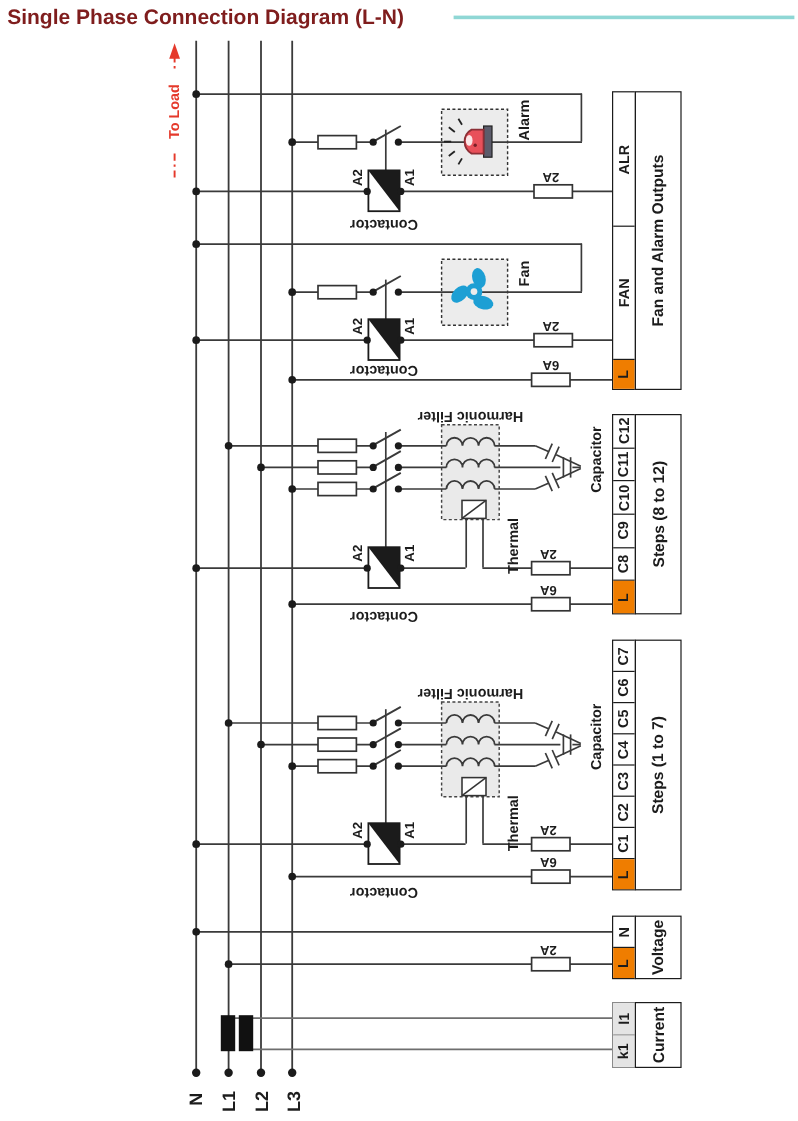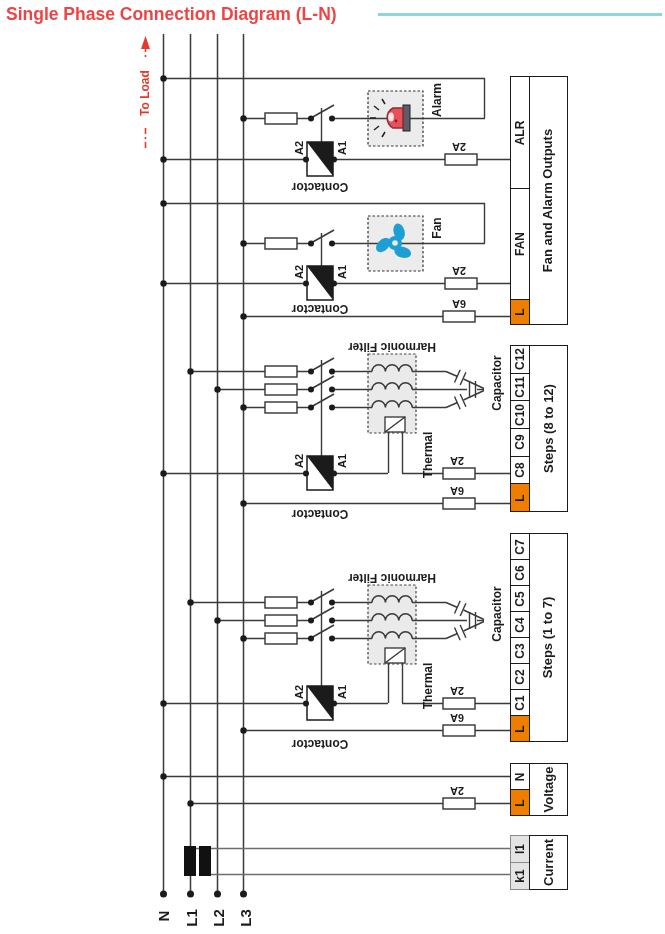--- a/index.html
+++ b/index.html
@@ -1,20 +1,20 @@
 <!DOCTYPE html>
 <html><head>
 <meta charset="utf-8">
 <style>
   html,body{margin:0;padding:0;background:#fff;}
   body{width:665px;height:934px;position:relative;overflow:hidden;
        font-family:"Liberation Sans",sans-serif;}
   #stage{position:absolute;left:0;top:0;width:665px;height:934px;}
   svg{position:absolute;left:0;top:0;}
-  .title{position:absolute;left:6px;top:4px;font-size:17.5px;font-weight:700;color:#ef4444;white-space:nowrap;}
+  .title{position:absolute;left:6px;top:4px;font-size:17.5px;font-weight:700;color:#7f1d1d;white-space:nowrap;}
   .divider{position:absolute;left:378px;top:13px;width:284px;height:3px;background:#8fd7d5;}
   .L{position:absolute;display:flex;align-items:center;justify-content:center;
      white-space:nowrap;font-weight:700;color:#1c1c1c;width:80px;height:16px;}
   .r90{transform:rotate(-90deg);}
   .r180{transform:rotate(180deg);}
   .f11{font-size:11px;}
   .f12{font-size:12px;}
   .f15{font-size:15px;}
   .red{color:#e5392b;}
   .tblock{position:absolute;border:1.5px solid #1b1b1b;box-sizing:border-box;

